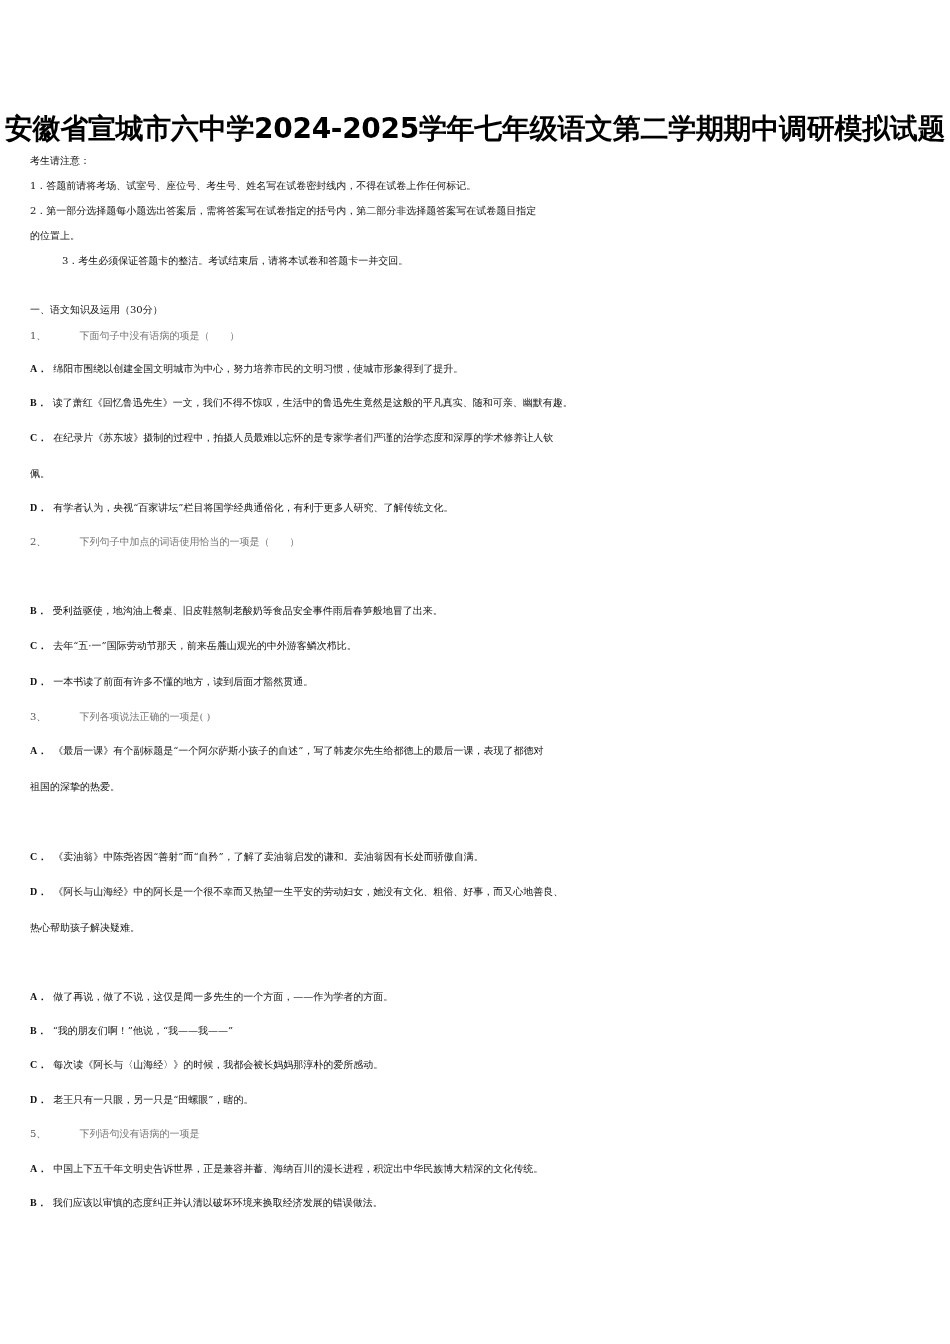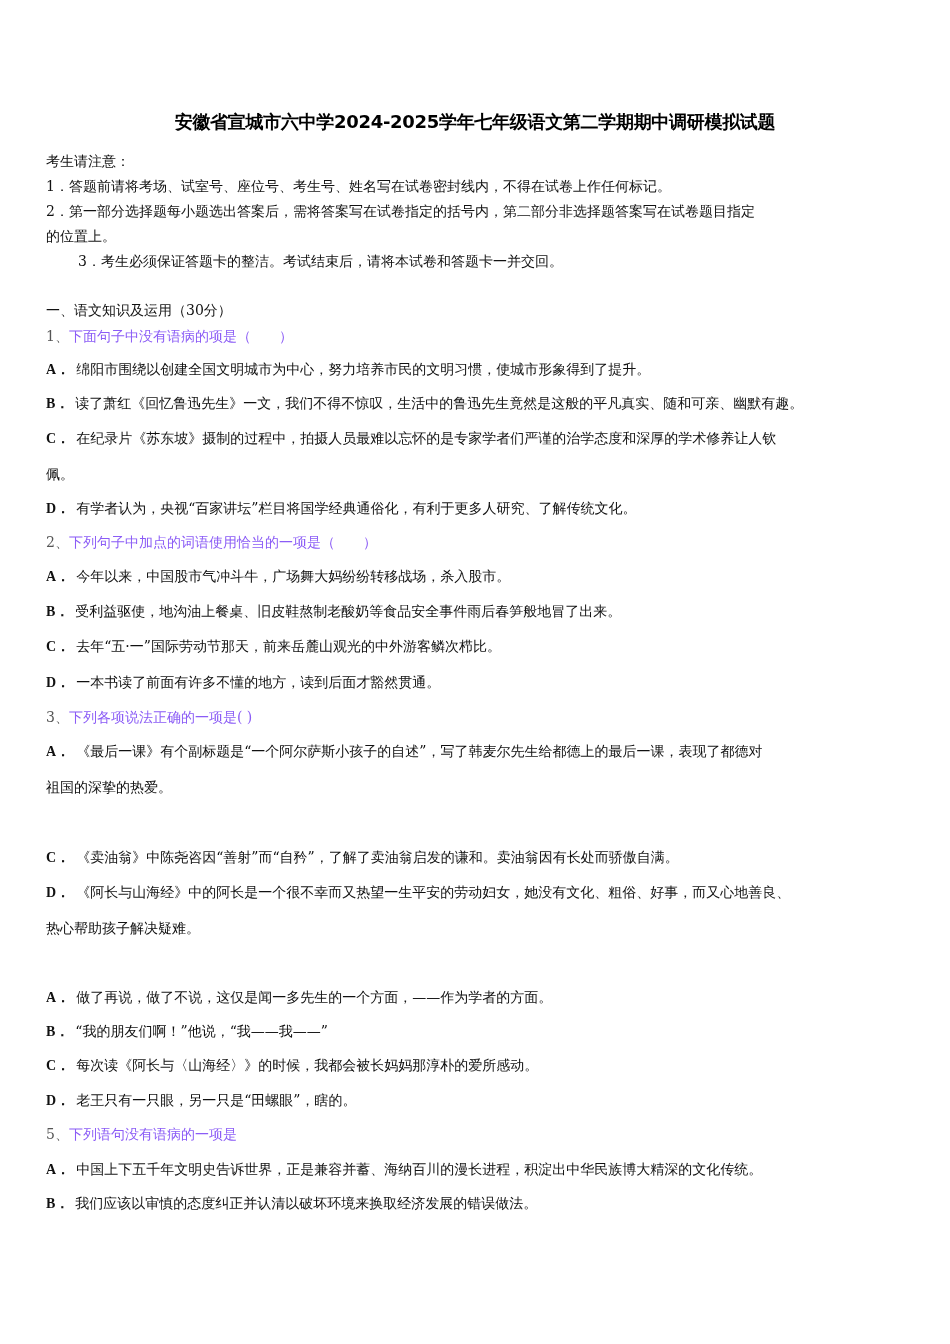--- a/index.html
+++ b/index.html
@@ -5,29 +5,29 @@
   html, body { margin: 0; padding: 0; background: #ffffff; }
   body {
     width: 950px; height: 1344px; position: relative; overflow: hidden;
     font-family: "DejaVu Serif", "Liberation Serif", serif;
     color: #111111;
   }
   .page { position: absolute; left: 0; top: 0; width: 950px; height: 1344px; }
   .title {
     position: absolute; left: 0; top: 110px; width: 950px; text-align: center;
     font-family: "DejaVu Sans", "Liberation Sans", sans-serif;
-    font-weight: bold; font-size: 18px; letter-spacing: -0.3px; color: #000;
+    font-weight: bold; font-size: 28px; letter-spacing: -0.3px; color: #000;
   }
   .line {
-    position: absolute; left: 46px; font-size: 14px; line-height: 20px;
+    position: absolute; left: 30px; font-size: 10px; line-height: 20px;
     white-space: nowrap; color: #111;
   }
   .qnum { color: #555; font-weight: normal; }
   .opt-letter { font-weight: bold; font-family: "Liberation Serif", serif; margin-right: 6px; }
-  .q-head { color: #8b5cf6; }
+  .q-head { color: #737373; margin-left: 33px; }
 </style>
 </head>
 <body>
 
 <div class="page">
 
   <div class="title">安徽省宣城市六中学2024-2025学年七年级语文第二学期期中调研模拟试题</div>
 
   <div class="line" style="top:151px;">考生请注意：</div>
   <div class="line" style="top:176px;">1．答题前请将考场、试室号、座位号、考生号、姓名写在试卷密封线内，不得在试卷上作任何标记。</div>
@@ -49,23 +49,20 @@
   <div class="line" style="top:428px;">
     <span class="opt-letter">C．</span><span>在纪录片《苏东坡》摄制的过程中，拍摄人员最难以忘怀的是专家学者们严谨的治学态度和深厚的学术修养让人钦</span>
   </div>
   <div class="line" style="top:464px;">佩。</div>
   <div class="line" style="top:498px;">
     <span class="opt-letter">D．</span><span>有学者认为，央视“百家讲坛”栏目将国学经典通俗化，有利于更多人研究、了解传统文化。</span>
   </div>
 
   <div class="line" style="top:532px;">
     <span class="qnum">2、</span><span class="q-head">下列句子中加点的词语使用恰当的一项是（　　）</span>
-  </div>
-  <div class="line" style="top:566px;">
-    <span class="opt-letter">A．</span><span>今年以来，中国股市气冲斗牛，广场舞大妈纷纷转移战场，杀入股市。</span>
   </div>
   <div class="line" style="top:601px;">
     <span class="opt-letter">B．</span><span>受利益驱使，地沟油上餐桌、旧皮鞋熬制老酸奶等食品安全事件雨后春笋般地冒了出来。</span>
   </div>
   <div class="line" style="top:636px;">
     <span class="opt-letter">C．</span><span>去年“五·一”国际劳动节那天，前来岳麓山观光的中外游客鳞次栉比。</span>
   </div>
   <div class="line" style="top:672px;">
     <span class="opt-letter">D．</span><span>一本书读了前面有许多不懂的地方，读到后面才豁然贯通。</span>
   </div>

